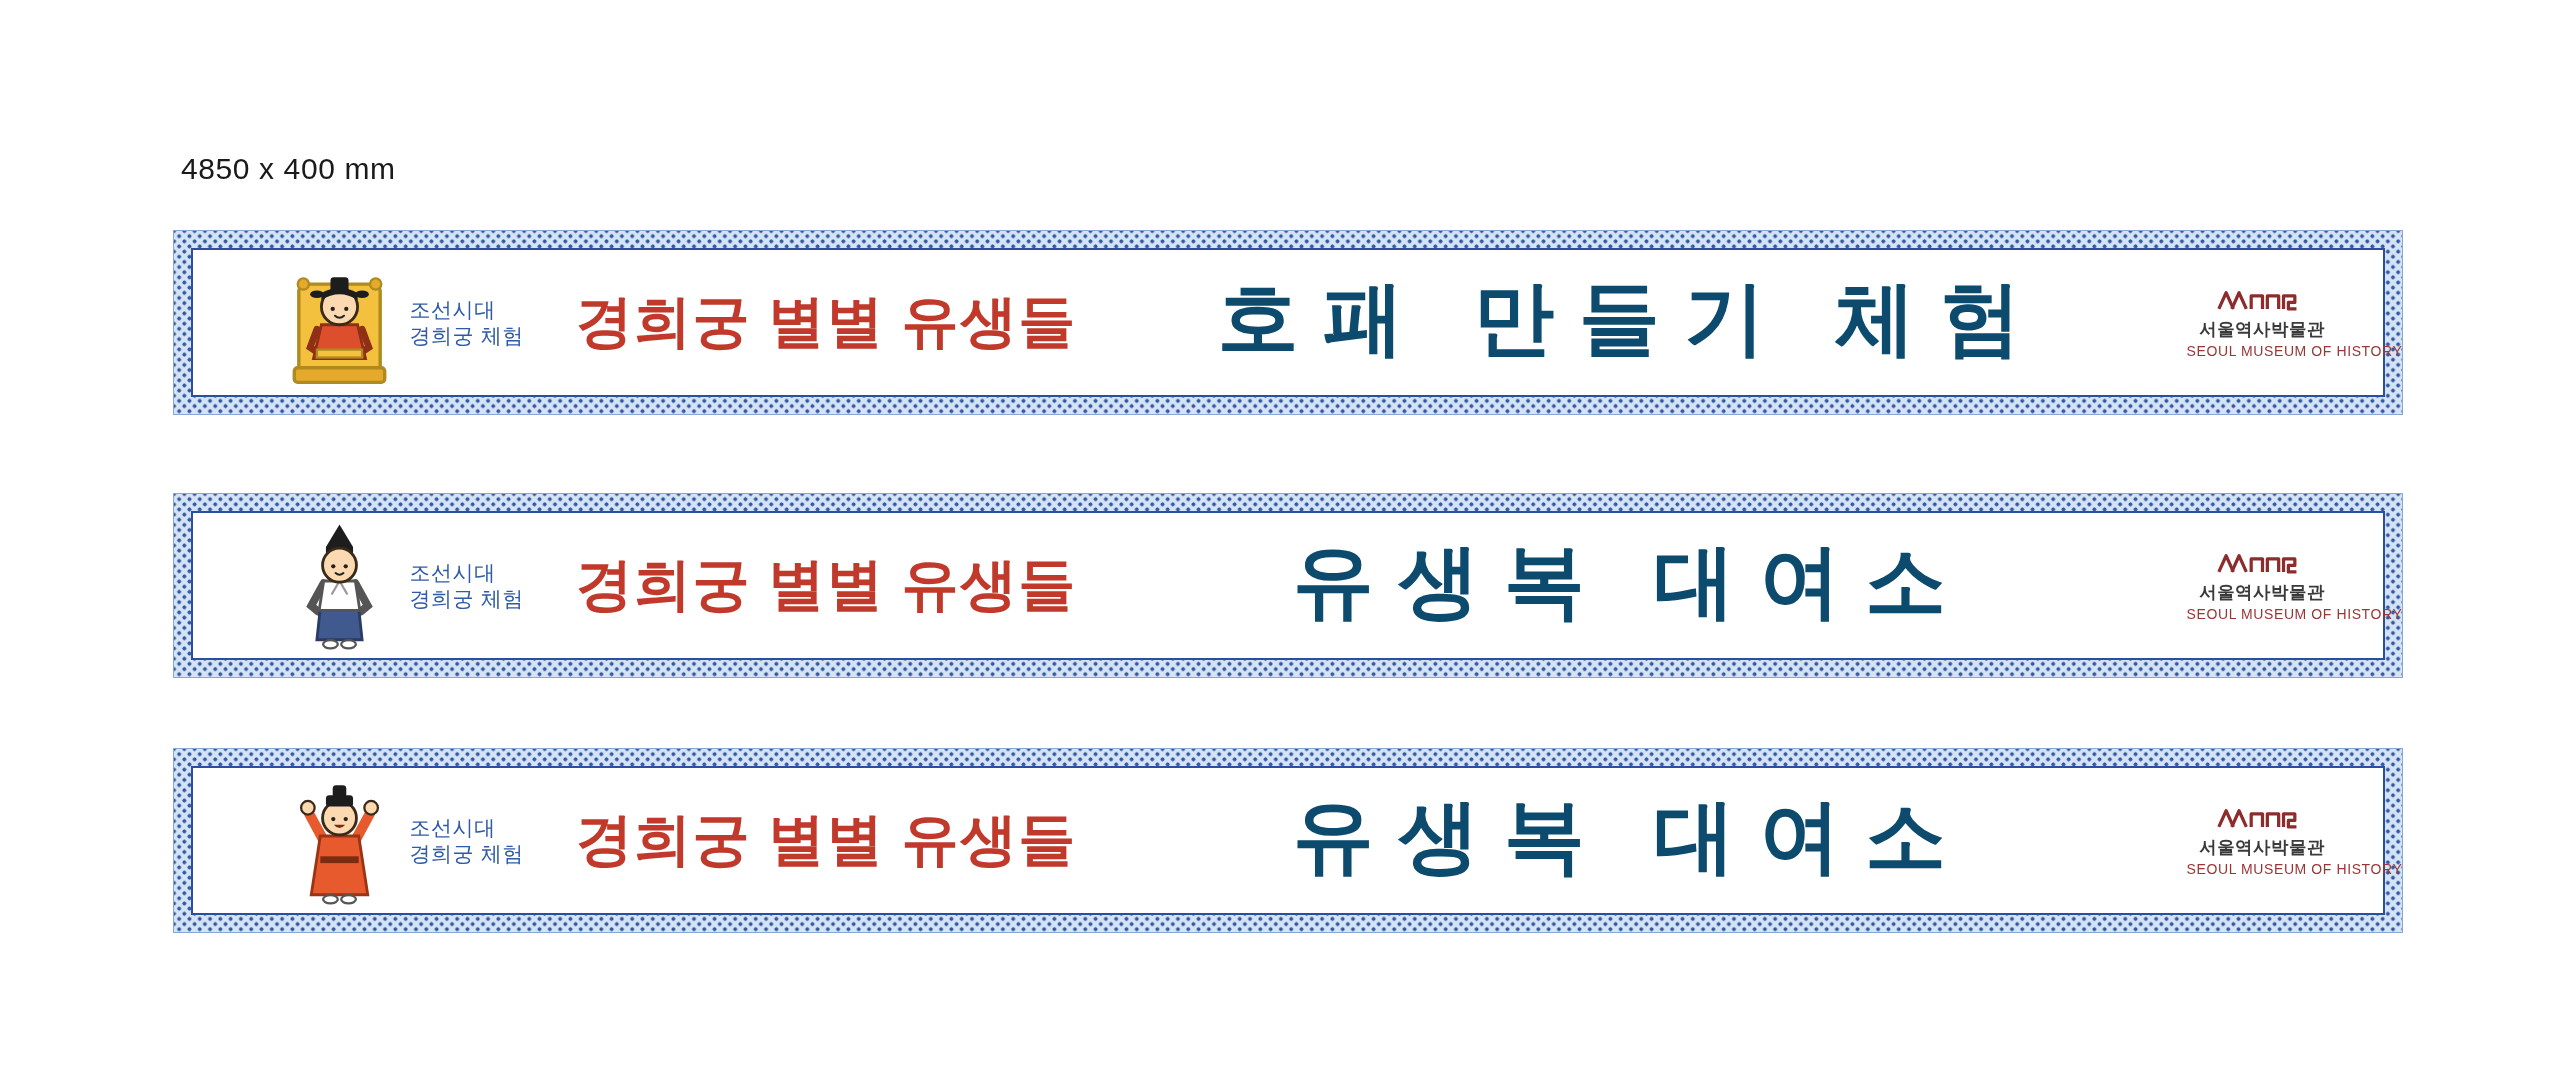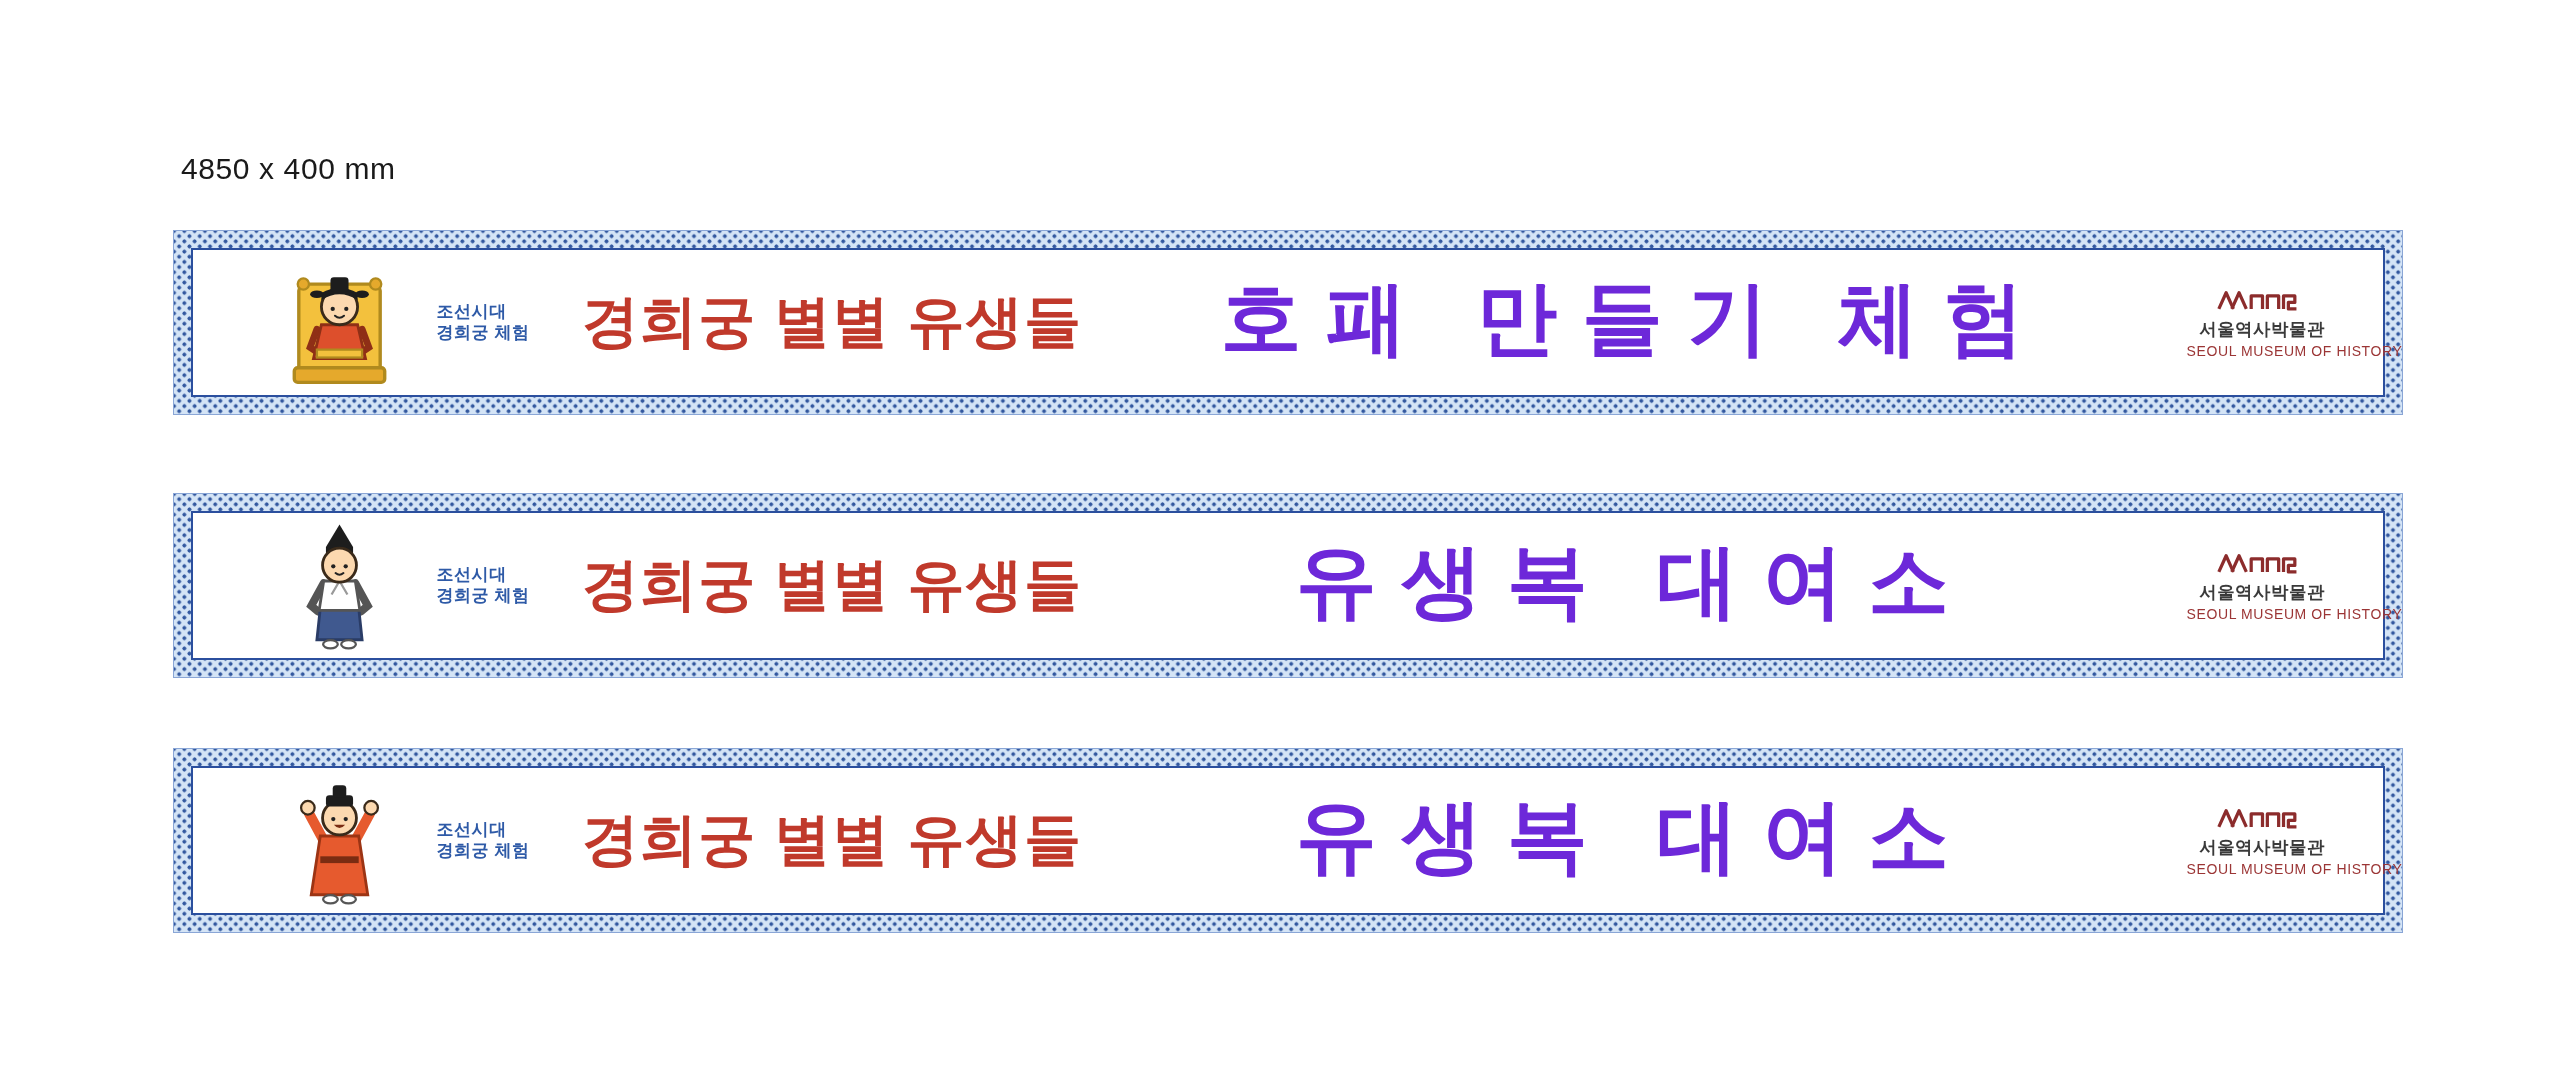--- a/index.html
+++ b/index.html
@@ -42,44 +42,44 @@
   }
   
   .character{
     margin-left:90px;
     width:113px;height:143px;
     flex:0 0 auto;
     display:flex;align-items:flex-end;justify-content:center;
   }
   .character svg{width:100%;height:100%;}
   .era-label{
-    margin-left:40px;
+    margin-left:13px;
     flex:0 0 auto;
     color:#2e5aa7;
-    font-weight:700;
-    font-size:17px;
+    font-weight:400;
+    font-size:21px;
     line-height:1.22;
     letter-spacing:0.6px;
     white-space:nowrap;
   }
   .program-title{
     margin-left:52px;
     flex:0 0 auto;
     color:#c0392b;
     font-weight:800;
     font-size:57px;
     letter-spacing:1.3px;
     white-space:nowrap;
     font-family:"Liberation Sans","DejaVu Sans",sans-serif;
   }
   
   .main-title{
     flex:1 1 auto;
     text-align:center;
-    color:#6d28d9;
+    color:#0c4a6e;
     font-family:"Liberation Serif","DejaVu Serif",serif;
     font-weight:700;
     font-size:81px;
     letter-spacing:24.5px;
     white-space:nowrap;
     transform:translateY(-2.6px);
   }
   
   .museum-logo{
     flex:0 0 auto;

